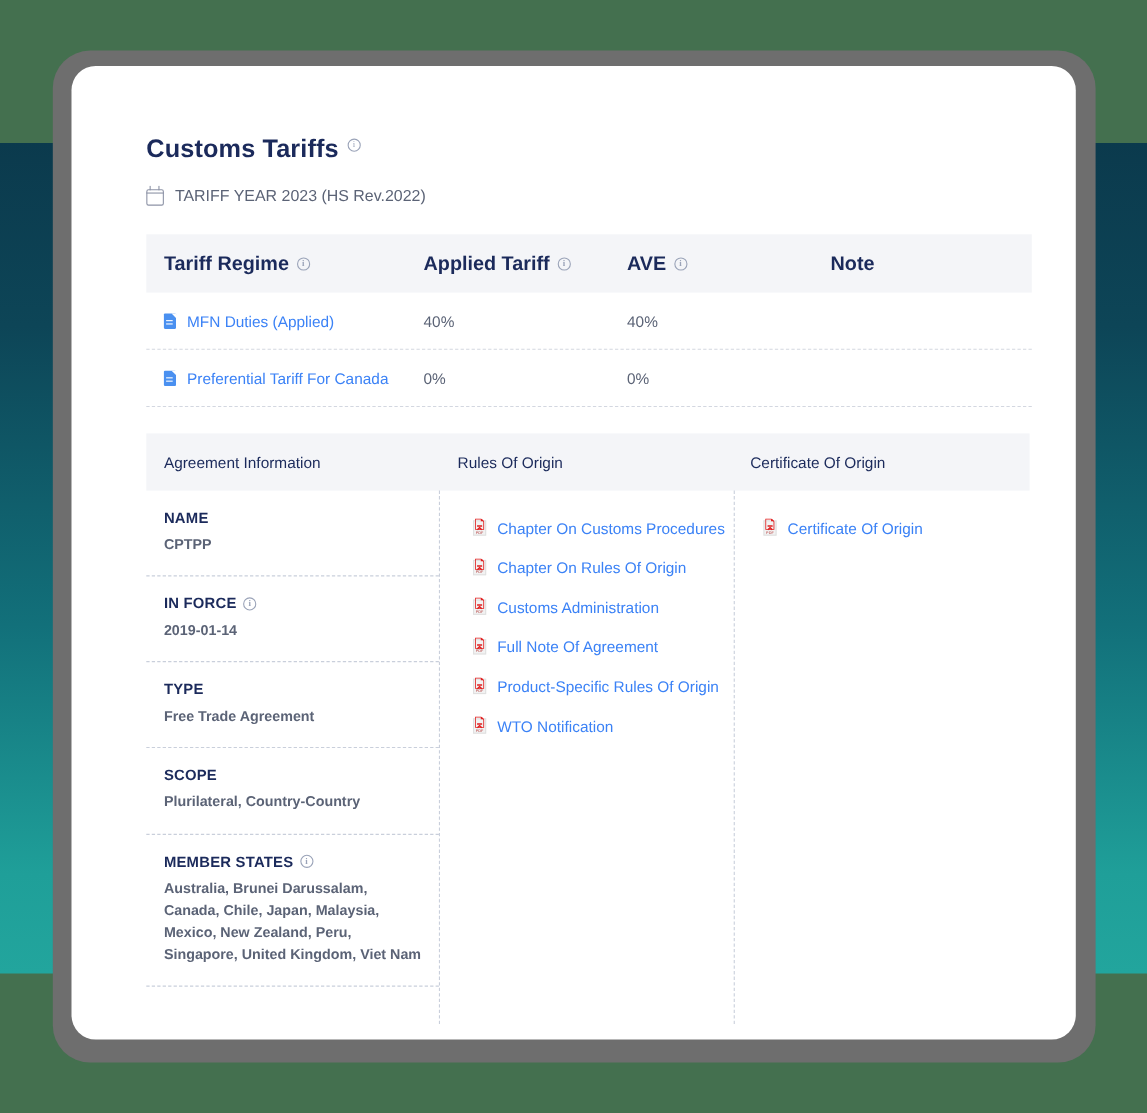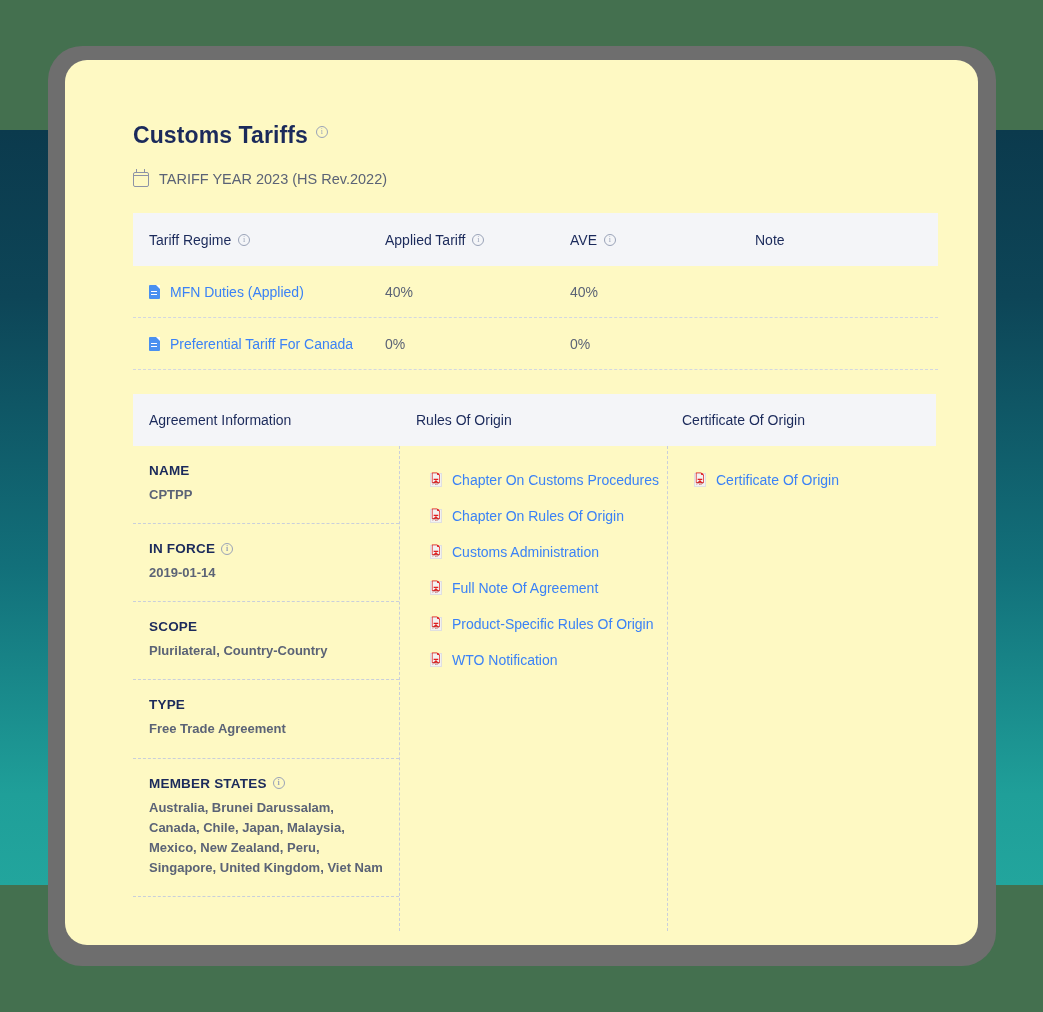--- a/index.html
+++ b/index.html
@@ -42,21 +42,21 @@
     border-radius: 34px;
   }
 
   
   .card {
     position: absolute;
     left: 65px;
     top: 60px;
     width: 913px;
     height: 885px;
-    background: #fef9c3;
+    background: #ffffff;
     border-radius: 22px;
     overflow: hidden;
   }
 
   .card-inner {
     padding: 62px 68px 0 68px;
   }
 
   
   .title-row {
@@ -131,22 +131,22 @@
     margin-top: 26px;
     width: 805px;
   }
   .t-head {
     display: flex;
     background: #f4f5f8;
     height: 53px;
     align-items: center;
   }
   .t-head .cell {
-    font-size: 14px;
-    font-weight: normal;
+    font-size: 18px;
+    font-weight: bold;
     color: #1b2a5b;
     display: flex;
     align-items: center;
     gap: 7px;
   }
   .c1 { width: 252px; padding-left: 16px; }
   .c2 { width: 185px; }
   .c3 { width: 185px; }
   .c4 { width: 183px; }
 
@@ -379,30 +379,30 @@
           <div class="field">
             <div class="field-label">
               <span>IN FORCE</span>
               <span class="info-icon"></span>
             </div>
             <div class="field-value">2019-01-14</div>
           </div>
 
           <div class="field">
             <div class="field-label">
+              <span>TYPE</span>
+            </div>
+            <div class="field-value">Free Trade Agreement</div>
+          </div>
+
+          <div class="field">
+            <div class="field-label">
               <span>SCOPE</span>
             </div>
             <div class="field-value">Plurilateral, Country-Country</div>
-          </div>
-
-          <div class="field">
-            <div class="field-label">
-              <span>TYPE</span>
-            </div>
-            <div class="field-value">Free Trade Agreement</div>
           </div>
 
           <div class="field">
             <div class="field-label">
               <span>MEMBER STATES</span>
               <span class="info-icon"></span>
             </div>
             <div class="field-value">Australia, Brunei Darussalam, Canada, Chile, Japan, Malaysia, Mexico, New Zealand, Peru, Singapore, United Kingdom, Viet Nam</div>
           </div>
         </div>

